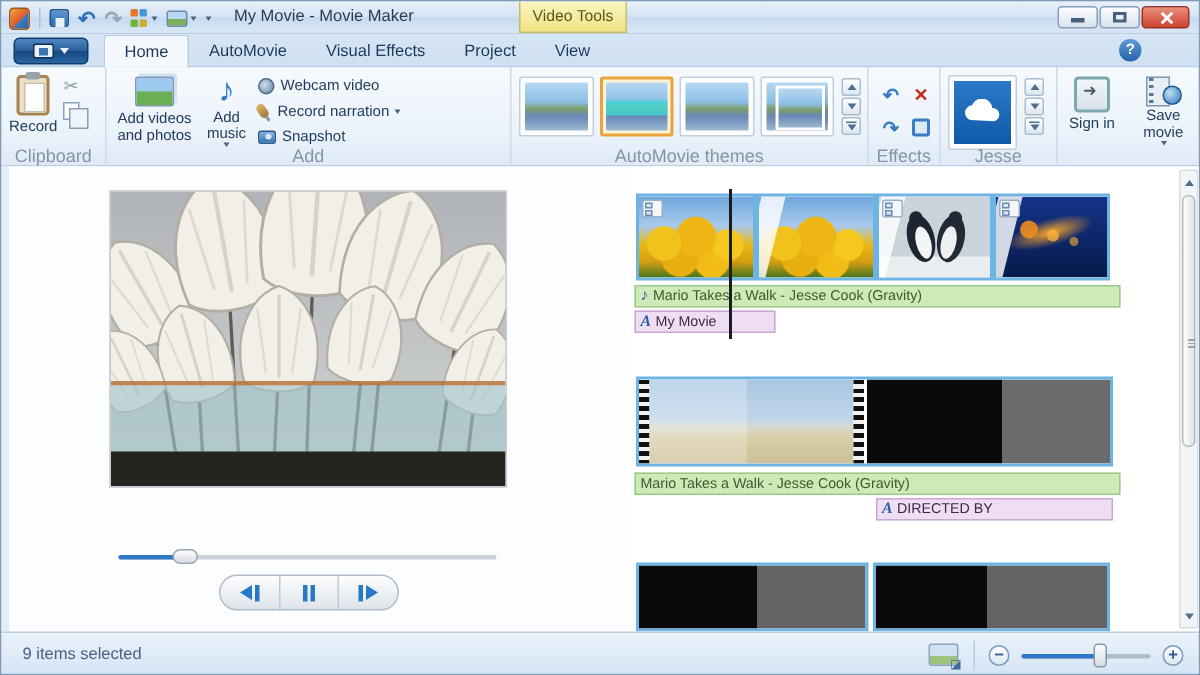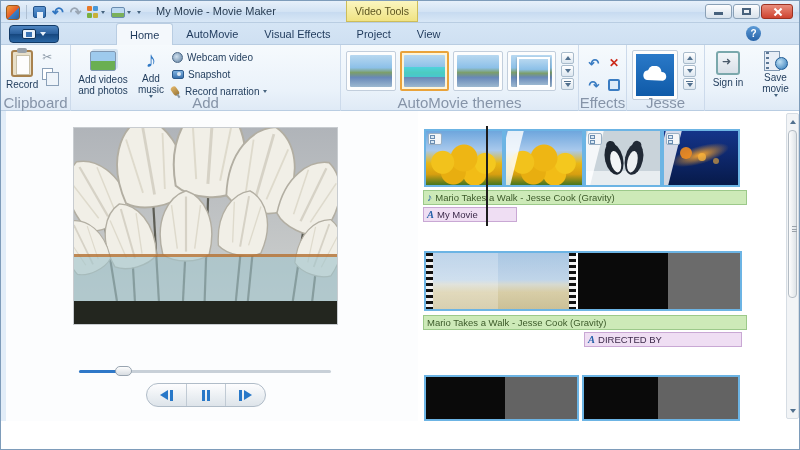--- a/index.html
+++ b/index.html
@@ -45,36 +45,36 @@
   
   .tabrow { position:absolute; left:0; top:22px; width:800px; height:22px;
     background:linear-gradient(180deg,#dcead9 0%, #d5e5f5 0%, #cfe0f2 100%); border-bottom:1px solid #b9cde2; }
   .appmenu { position:absolute; left:8px; top:2px; width:50px; height:18px; border-radius:4px;
     background:linear-gradient(180deg,#4f86c2 0%,#2a5e9b 50%,#16477f 51%,#2a66a4 100%);
     border:1px solid #123a66; display:flex; align-items:center; justify-content:center; gap:4px; }
   .appmenu .slide { width:14px; height:10px; background:#e9f1fa; border-radius:2px; border:1px solid #0f3158;
     display:flex; align-items:center; justify-content:center; }
   .appmenu .slide i { display:block; width:6px; height:5px; background:#3c74b4; }
   .appmenu .dd { border-top-color:#e8f0fa; }
-  .tabs { position:absolute; left:68px; top:0; height:22px; display:flex;margin-left:47px; }
+  .tabs { position:absolute; left:68px; top:0; height:22px; display:flex; }
   .tab { height:22px; padding:0 13px; display:flex; align-items:center; font-size:11px; color:#1e395b; }
   .tab.active { background:#f4f8fc; border:1px solid #b9cde2; border-bottom:none; border-radius:3px 3px 0 0;
     position:relative; z-index:2; }
   .tab.edit { margin-left:14px; width:72px; justify-content:center; border-left:1px solid #c2d4e6; border-right:1px solid #c2d4e6; }
   .help-ico { position:absolute; right:40px; top:3px; width:15px; height:15px; border-radius:50%;
     background:linear-gradient(180deg,#5d9bd7,#2763a8); color:#fff; font-size:10px; font-weight:bold;
     display:flex; align-items:center; justify-content:center; }
 
   
   .ribbon { position:absolute; left:0; top:44px; width:800px; height:66px;
     background:linear-gradient(180deg,#f6fafd 0%,#eaf2fa 70%,#dfeaf6 100%);
     border-bottom:1px solid #b9cde2; display:flex; }
   .rgroup { position:relative; height:66px; border-right:1px solid #ccdaeb; padding:2px 3px 12px 3px;
     display:flex; align-items:flex-start; }
-  .glabel { position:absolute; bottom:0; left:0; right:0; text-align:center; font-size:15px; color:#8694a8; }
+  .glabel { position:absolute; bottom:0; left:0; right:0; text-align:center; font-size:12px; color:#8694a8; }
   .bigbtn { height:52px; display:flex; flex-direction:column; align-items:center; justify-content:flex-start;
     font-size:10px; color:#1e3a5a; text-align:center; line-height:1.1; padding:2px 2px; border-radius:3px; }
   .smallrow { display:flex; align-items:center; gap:4px; font-size:10px; color:#1e3a5a; height:16px; padding:0 2px; }
   .smallcol { display:flex; flex-direction:column; justify-content:flex-start; gap:1px; padding-top:2px; }
 
   .ico-clipboard { width:22px; height:27px; background:#e8dfc8; border:2px solid #a8824e; border-radius:3px; position:relative; margin:1px 0 2px; }
   .ico-clipboard::before { content:""; position:absolute; left:4px; top:-4px; width:10px; height:5px; background:#9aa2aa; border-radius:2px; }
   .ico-clipboard::after { content:""; position:absolute; left:3px; top:3px; width:12px; height:18px; background:#fdfdfd; border:1px solid #c8c0a8; }
   .ico-cut { color:#8a98a6; font-size:12px; line-height:12px; }
   .ico-copy { width:11px; height:12px; border:1px solid #8aa0b8; background:#fff; position:relative; }
@@ -287,27 +287,27 @@
         <span class="ico-note">♪</span>
         <span>Add music</span>
         <span class="dd sm"></span>
       </div>
       <div class="smallcol" style="width:104px">
         <span class="smallrow">
           <span class="ico-webcam"></span>
           <span>Webcam video</span>
           </span>
         <span class="smallrow">
-          <span class="ico-snap"></span>
-          <span>Snapshot</span>
-          </span>
-        <span class="smallrow">
           <span class="ico-mic"></span>
           <span>Record narration</span>
           <span class="dd sm"></span>
+          </span>
+        <span class="smallrow">
+          <span class="ico-snap"></span>
+          <span>Snapshot</span>
           </span>
       </div>
       <div class="glabel">Add</div>
     </div>
 
     <div class="rgroup" style="width:238px">
       <div class="theme-thumb">
           <div class="theme-img"></div>
         </div>
       <div class="theme-thumb selected">
@@ -554,14 +554,26 @@
         <span class="vthumb">
             <span class="grip"></span>
           </span>
         <span class="dn">
             <span class="tri-dn"></span>
           </span>
       </div>
     </div>
   </div>
 
+  <div class="statusbar">
+    <span class="status-text">9 items selected</span>
+    <span class="size-ico"></span>
+    <span class="status-sep"></span>
+    <div class="zoomctl">
+      <span class="zbtn minus">−</span>
+      <span class="ztrack"></span>
+      <span class="zfill"></span>
+      <span class="zthumb"></span>
+      <span class="zbtn plus">+</span>
+    </div>
+  </div>
 
 </div>
 
 </body></html>

